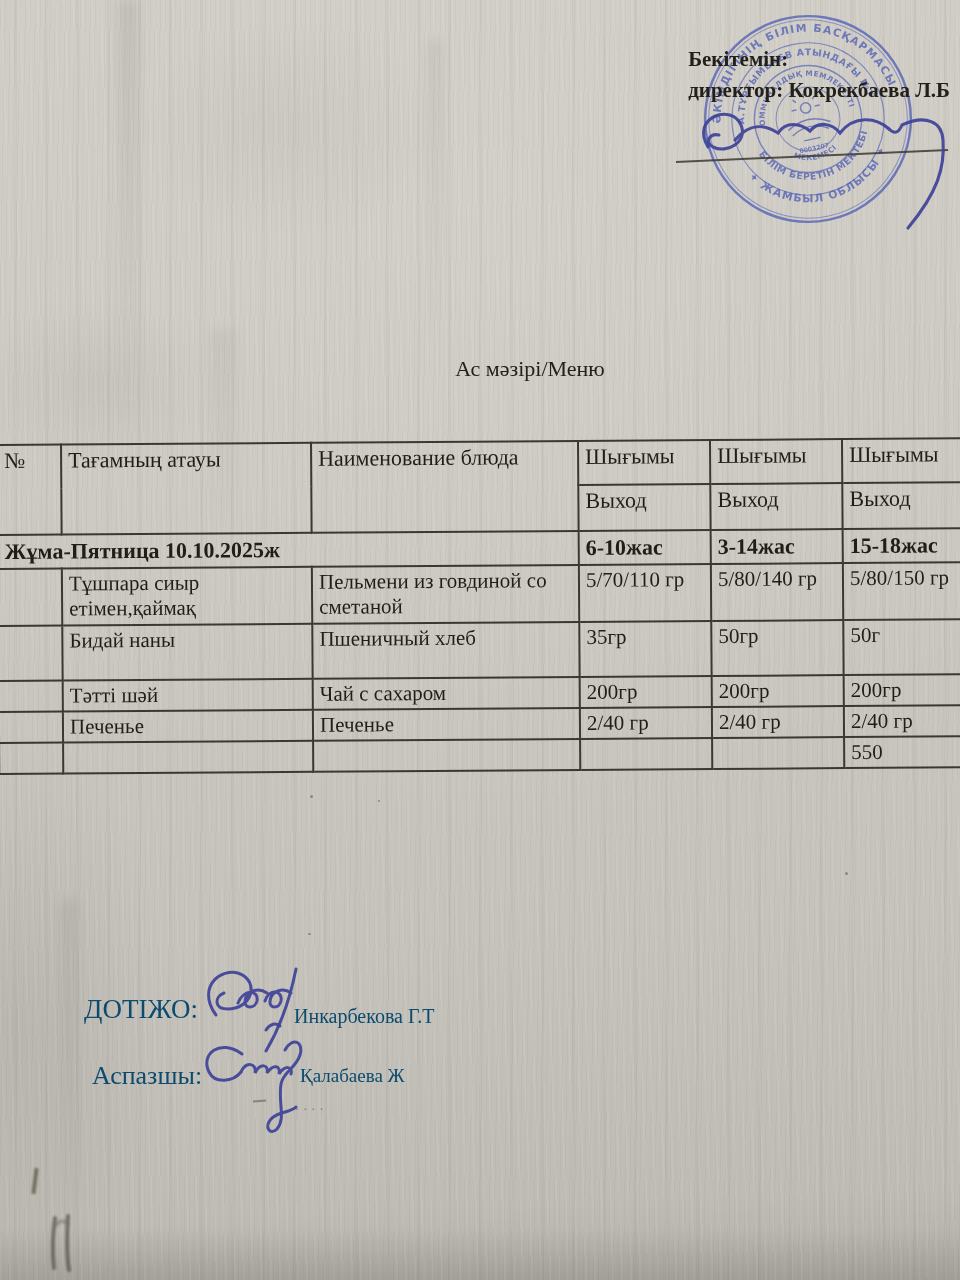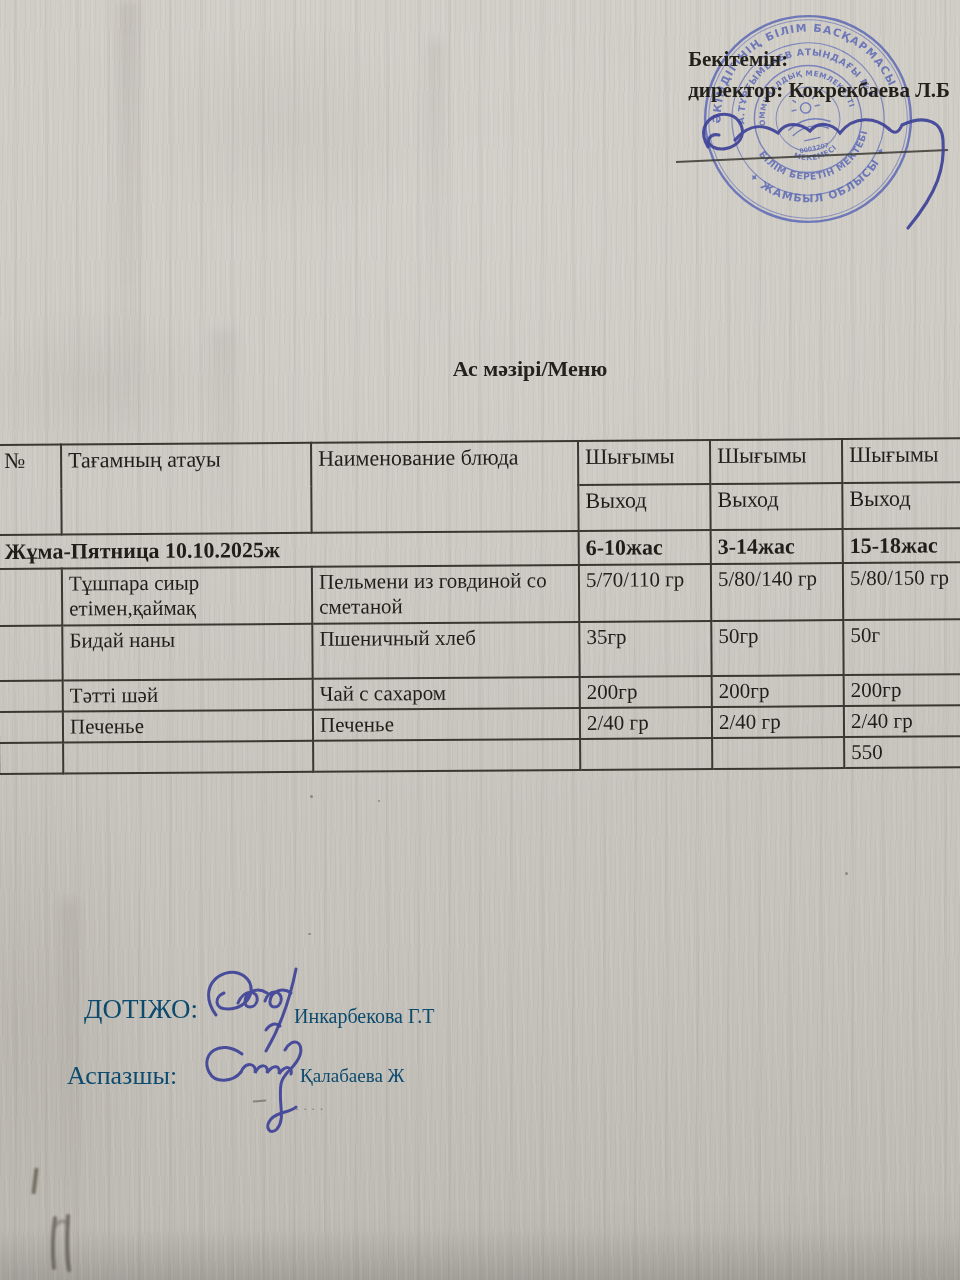--- a/index.html
+++ b/index.html
@@ -30,38 +30,38 @@
 
   .approval{
     position:absolute;top:44px;right:10px;z-index:3;
     font-weight:bold;font-size:21px;line-height:31px;color:#232019;
   }
   .stamp{position:absolute;left:700px;top:8px;width:216px;height:222px;z-index:2;opacity:.88;filter:blur(.3px);}
   .stamp text{font-family:"DejaVu Sans",sans-serif;font-weight:bold;}
   .dir-sign{position:absolute;left:640px;top:95px;width:320px;height:160px;z-index:4;}
 
   .menu-title{position:absolute;left:0;top:356px;width:960px;z-index:2;text-align:center;
-    font-weight:bold;font-size:22px;padding-left:100px;box-sizing:border-box;}
+    font-weight:normal;font-size:22px;padding-left:100px;box-sizing:border-box;}
 
   .table-wrap{position:absolute;left:-4px;top:444px;z-index:2;transform:rotate(-0.4deg);transform-origin:0 0;}
   table.menu{border-collapse:collapse;table-layout:fixed;width:1014px;font-size:21px;color:#201e18;}
   table.menu td,table.menu th{border:2px solid #3a3830;padding:2px 6px;vertical-align:top;overflow:hidden;white-space:normal;text-align:left;font-weight:normal;}
   th.hdr{font-weight:bold;font-size:22px;padding-top:6px;}
   .subhdr{font-weight:bold;font-size:22px;padding-top:5px;}
   tr.r-out{height:44px;} tr.r-vyhod{height:46px;}
   tr.r-date{height:34px;} tr.r-date td{font-weight:bold;font-size:22px;padding-top:3px;}
   td.date-cell{padding-left:80px;}
   tr.r1{height:57px;} tr.r2{height:55px;} tr.r3{height:27px;} tr.r4{height:26px;} tr.r-total{height:27px;}
   td.c-kk{padding-left:10px;} 
   td.total-cell{font-weight:bold;text-align:right;padding-right:54px;}
 
   .sig-label{position:absolute;z-index:3;color:#0c4a6e;}
   .lbl-dot{left:84px;top:994px;font-size:27px;}
   .name-dot{left:294px;top:1005px;font-size:20px;}
-  .lbl-cook{left:67px;top:1061px;font-size:26px;}
+  .lbl-cook{left:92px;top:1061px;font-size:26px;}
   .name-cook{left:300px;top:1065px;font-size:19px;}
   .ink-svg{position:absolute;z-index:4;}
   .ink1{left:186px;top:953px;width:130px;height:105px;}
   .ink2{left:188px;top:1020px;width:125px;height:120px;}
 
   .mark{position:absolute;z-index:2;pointer-events:none;}
   .mark-one{left:33px;top:1168px;width:4px;height:26px;background:#55503f;transform:rotate(7deg);filter:blur(1px);opacity:.7;}
   .mark-m{left:46px;top:1212px;width:34px;height:62px;filter:blur(1.2px);opacity:.8;}
   .dash{left:253px;top:1100px;width:13px;height:2px;background:#6e6a62;transform:rotate(-4deg);opacity:.7;}
   .dots{left:295px;top:1102px;font-size:13px;color:#77736b;letter-spacing:4px;opacity:.8;font-family:"DejaVu Sans",sans-serif;}

